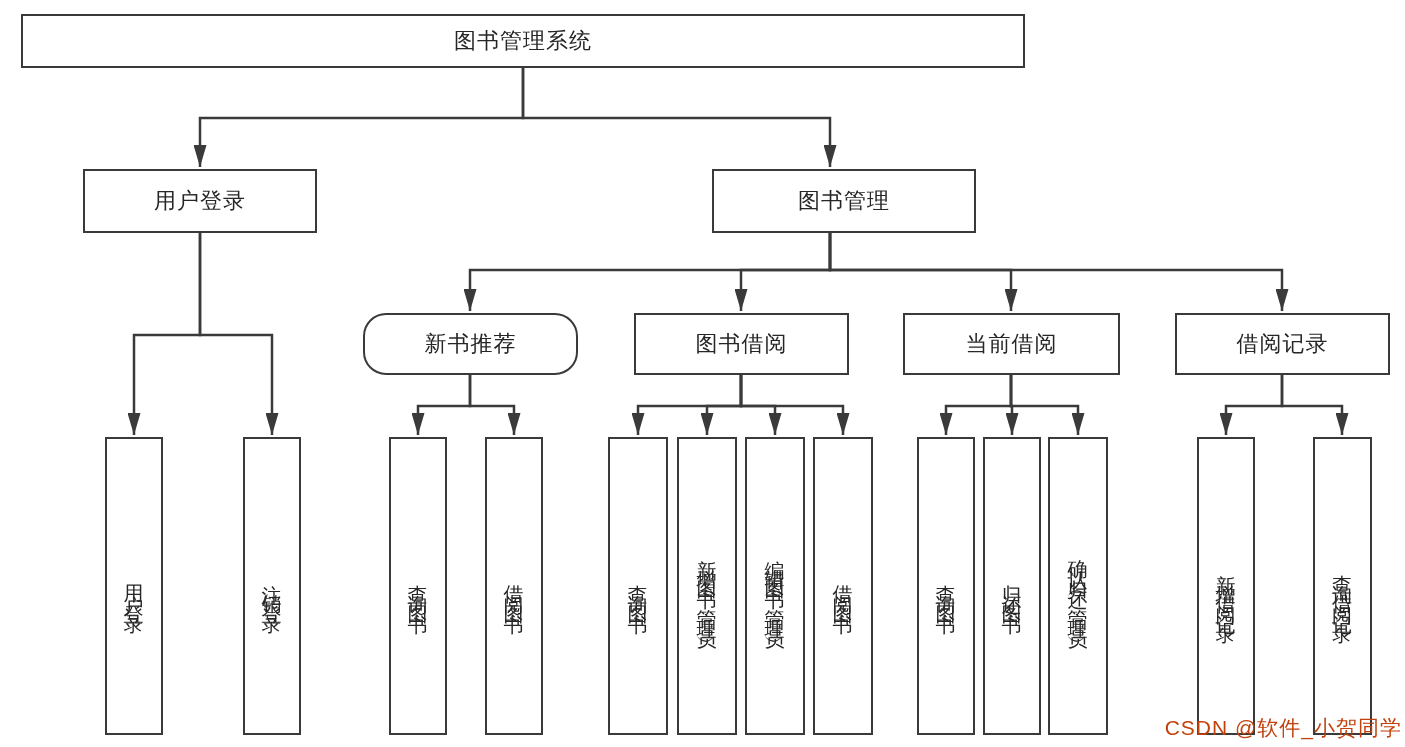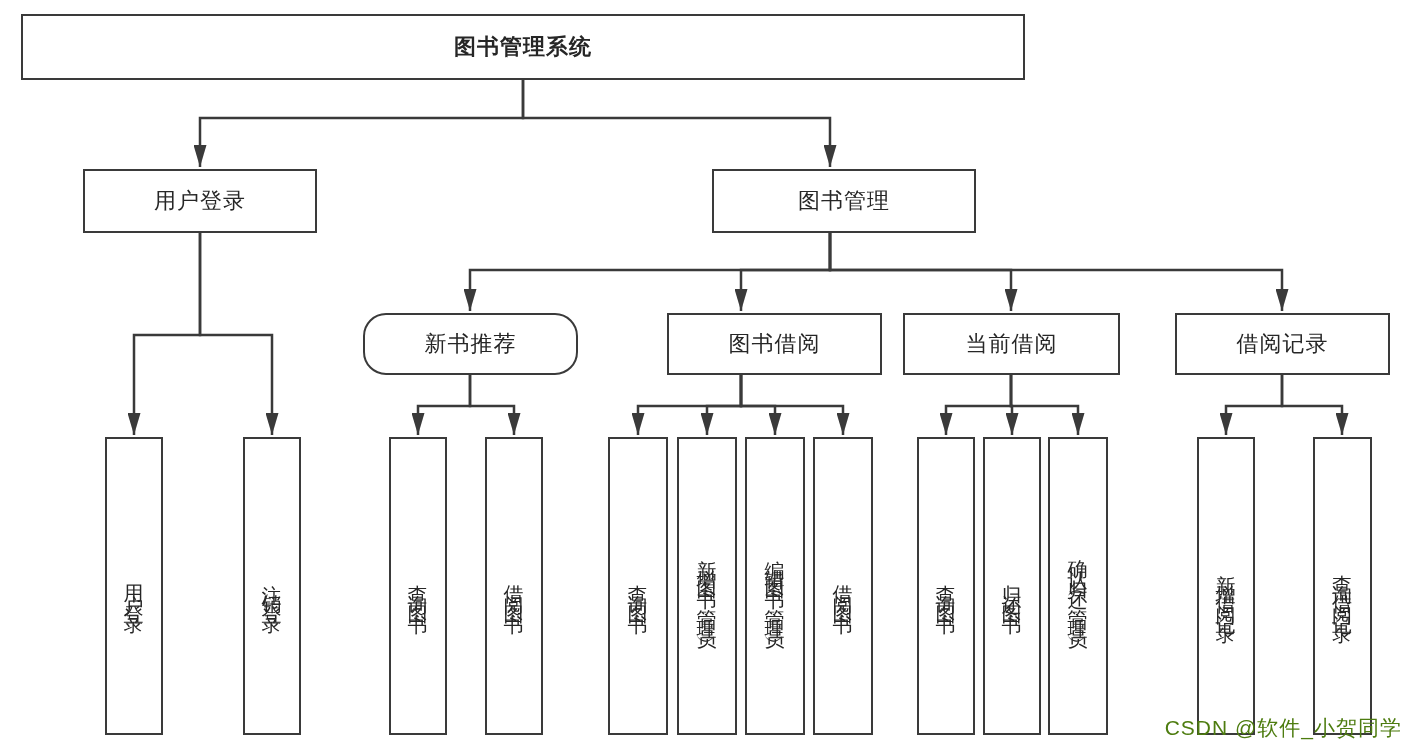--- a/index.html
+++ b/index.html
@@ -42,30 +42,30 @@
     letter-spacing: 10px;
     white-space: normal;
     line-height: 1;
     padding-top: 6px;
   }
   .watermark {
     position: absolute;
     top: 714px;
     right: 3px;
     font-size: 21px;
-    color: #4d7c0f;
+    color: #c2410c;
     letter-spacing: 1px;
     white-space: nowrap;
   }
   
-  .n-root  { left: 21px;   top: 14px;  width: 1004px; height: 66px; font-weight: bold; }
+  .n-root  { left: 21px;   top: 14px;  width: 1004px; height: 54px; }
   .n-l2-0  { left: 83px;   top: 169px; width: 234px;  height: 64px; }
   .n-l2-1  { left: 712px;  top: 169px; width: 264px;  height: 64px; }
   .n-l3-0  { left: 363px;  top: 313px; width: 215px;  height: 62px; border-radius: 23px; }
-  .n-l3-1  { left: 634px;  top: 313px; width: 215px;  height: 62px; margin-left: 33px; }
+  .n-l3-1  { left: 634px;  top: 313px; width: 215px;  height: 62px; }
   .n-l3-2  { left: 903px;  top: 313px; width: 217px;  height: 62px; }
   .n-l3-3  { left: 1175px; top: 313px; width: 215px;  height: 62px; }
   .leaf    { top: 437px; width: 58px; height: 298px; }
   .n-lf-0  { left: 105px;  }
   .n-lf-1  { left: 243px;  }
   .n-lf-2  { left: 389px;  }
   .n-lf-3  { left: 485px;  }
   .n-lf-4  { left: 608px;  width: 60px; }
   .n-lf-5  { left: 677px;  width: 60px; }
   .n-lf-6  { left: 745px;  width: 60px; }

